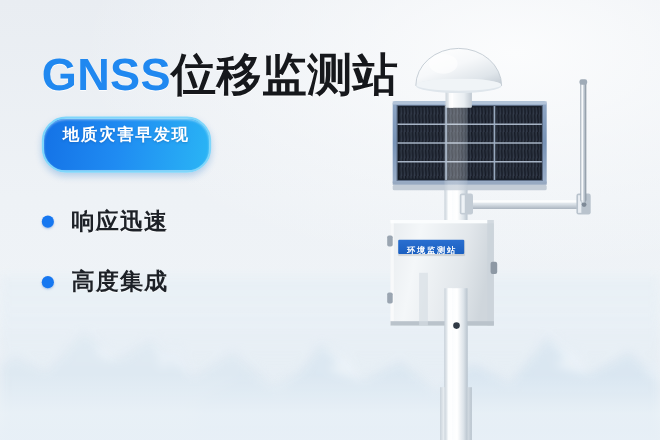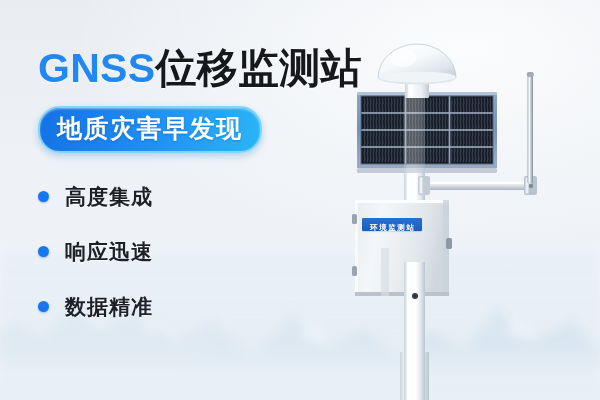--- a/index.html
+++ b/index.html
@@ -66,27 +66,27 @@
     color: #16181c;
     white-space: nowrap;
     text-shadow: 0 1px 0 rgba(255,255,255,0.8);
   }
   .headline .brand {
     color: #2088f0;
   }
   .pill {
     display: inline-block;
     margin-top: 15px;
-    padding: 6px 17px 8px 17px;
+    padding: 6px 17px 24px 17px;
     border-radius: 22px;
     background: linear-gradient(100deg, #1472e6 0%, #1f8bf2 45%, #2ab5f5 100%);
     border: 2px solid #7fd6fb;
     box-shadow: 0 3px 7px rgba(22,110,200,0.28), inset 0 1px 2px rgba(255,255,255,0.45);
     color: #ffffff;
-    font-size: 25px;
+    font-size: 15px;
     font-weight: bold;
     letter-spacing: 1.5px;
     line-height: 1.15;
     white-space: nowrap;
     text-shadow: 0 1px 2px rgba(10,70,140,0.35);
   }
   .features {
     margin-top: 30px;
     list-style: none;
     padding: 0;
@@ -316,26 +316,22 @@
       <span class="brand">GNSS</span><span>位移监测站</span>
     </div>
 
     <div class="pill">
       <span>地质灾害早发现</span>
     </div>
 
     <ul class="features">
       <li class="feature">
         <span class="bullet"></span>
-        <span class="feature-label">高度集成</span>
-      </li>
-      <li class="feature">
-        <span class="bullet"></span>
         <span class="feature-label">响应迅速</span>
       </li>
       <li class="feature">
         <span class="bullet"></span>
-        <span class="feature-label">数据精准</span>
+        <span class="feature-label">高度集成</span>
       </li>
     </ul>
   </div>
 
 </div>
 
 </body></html>

